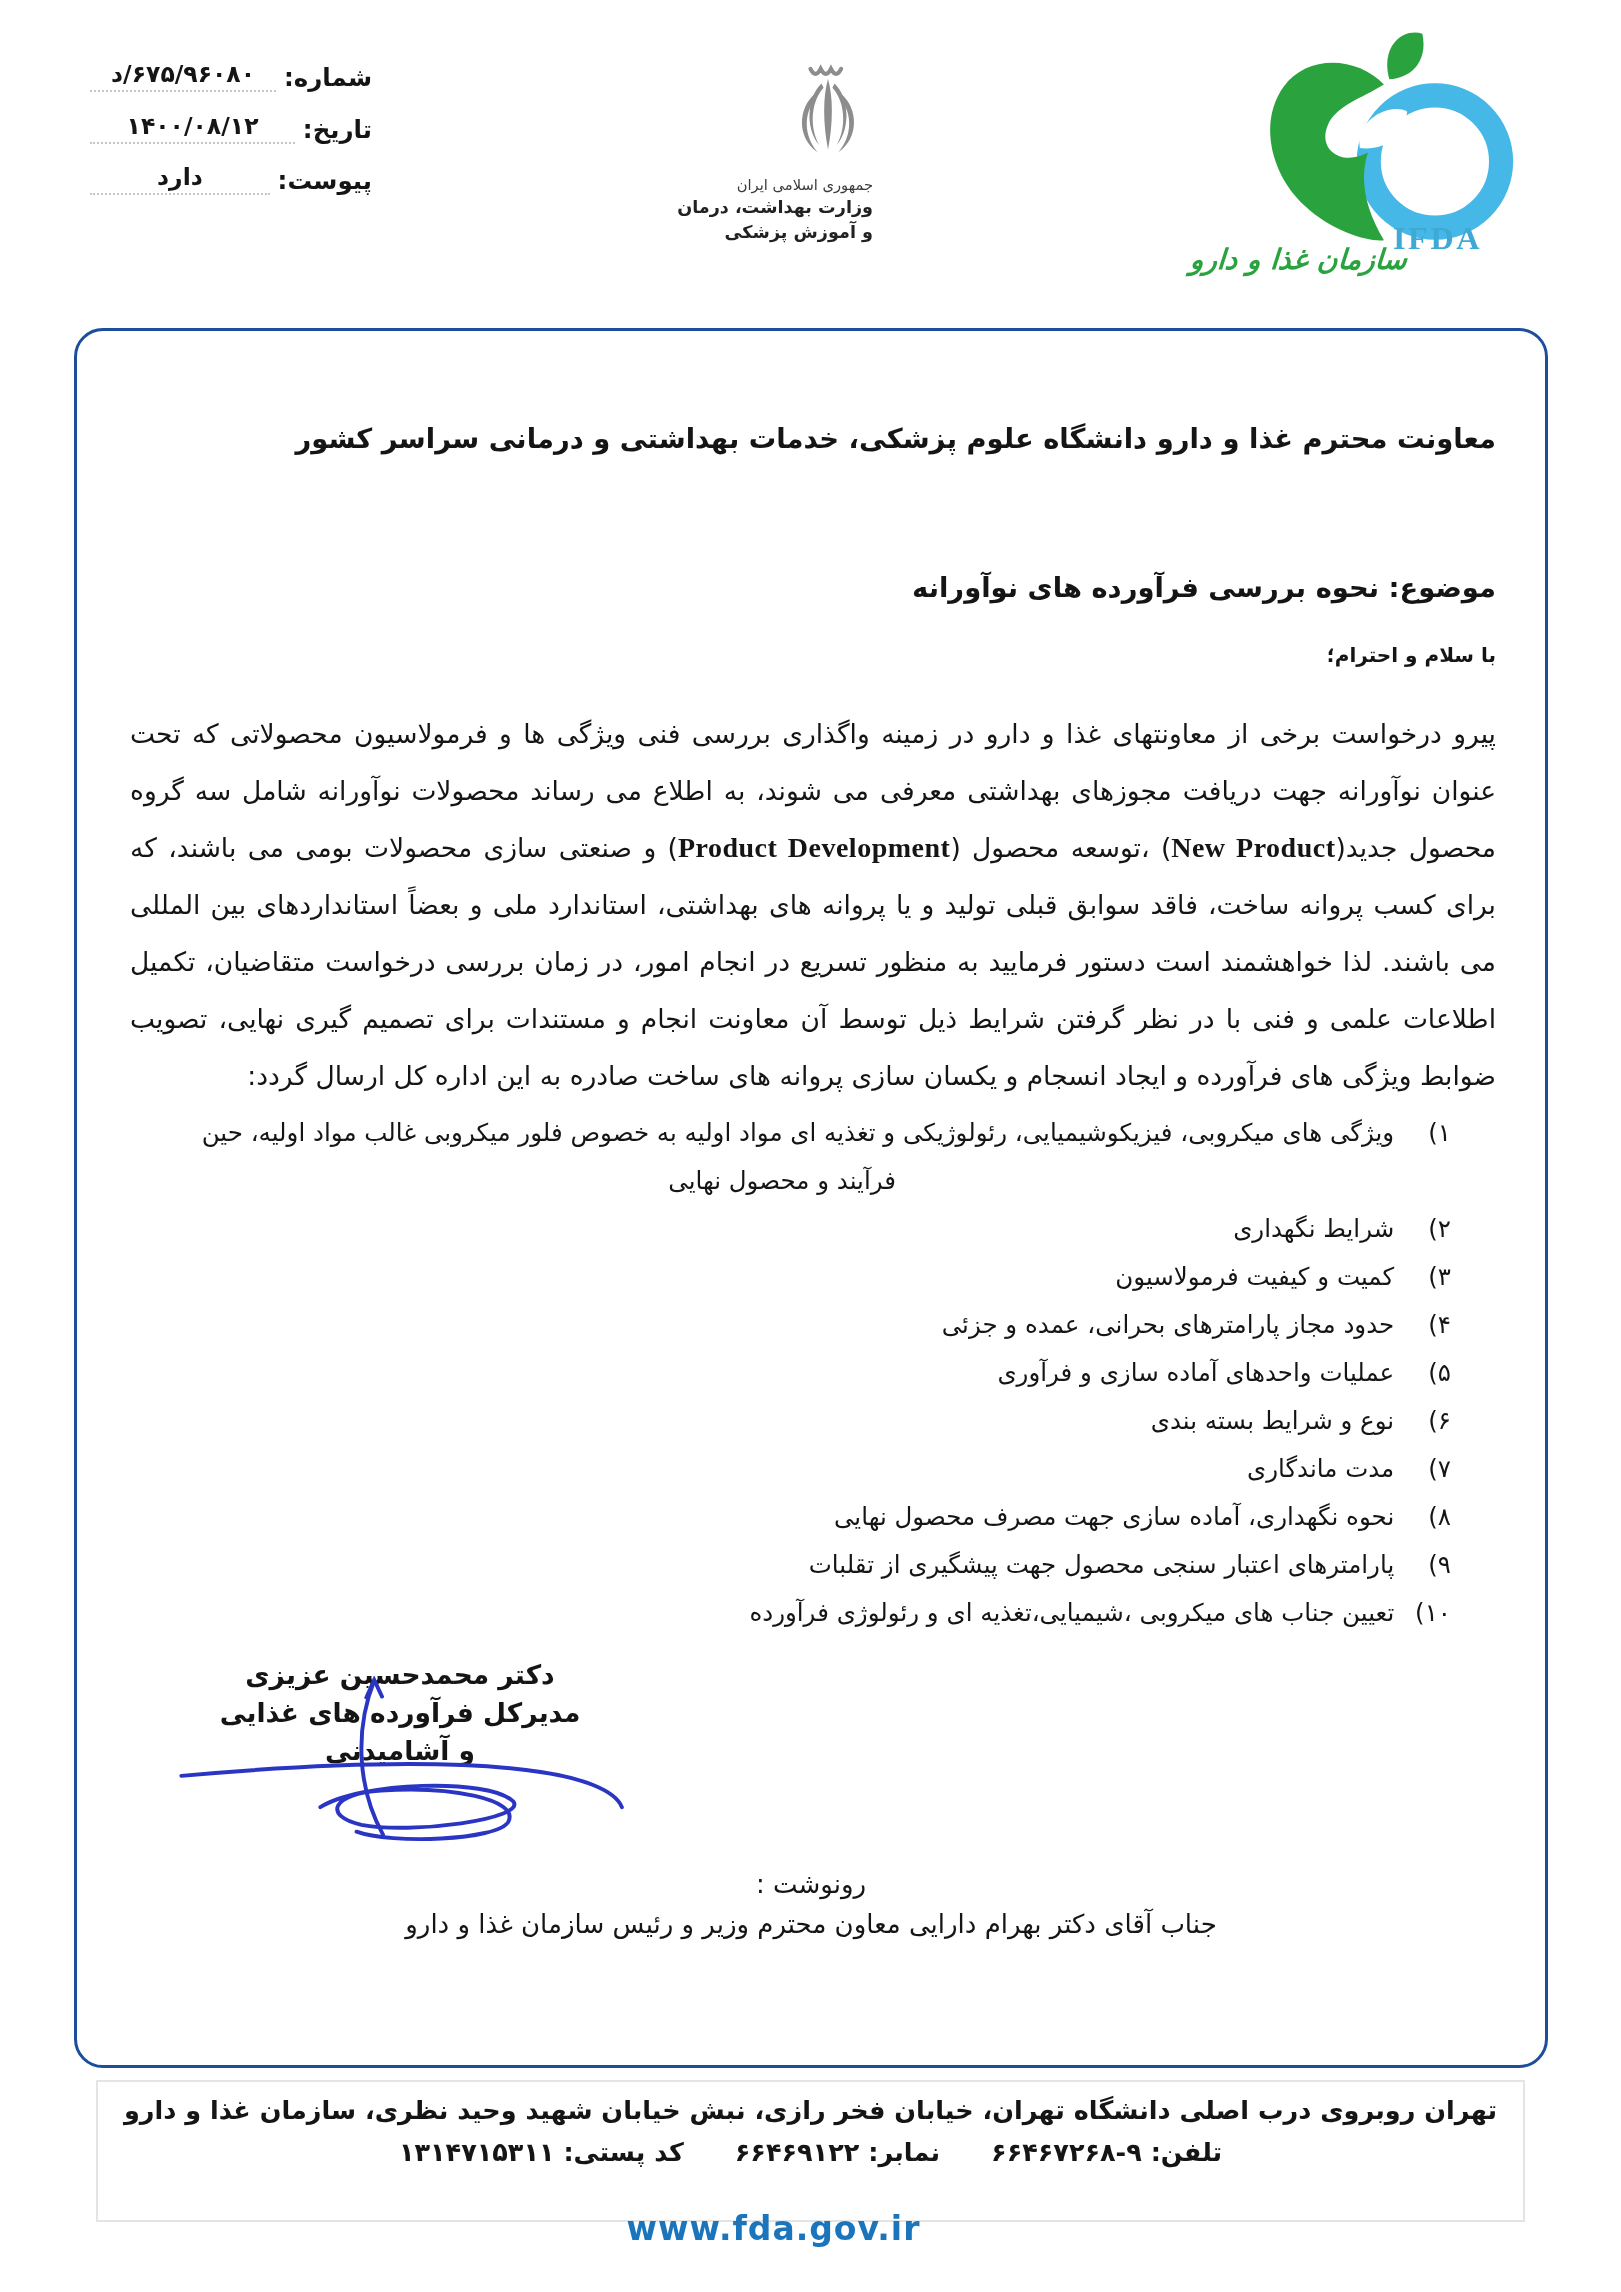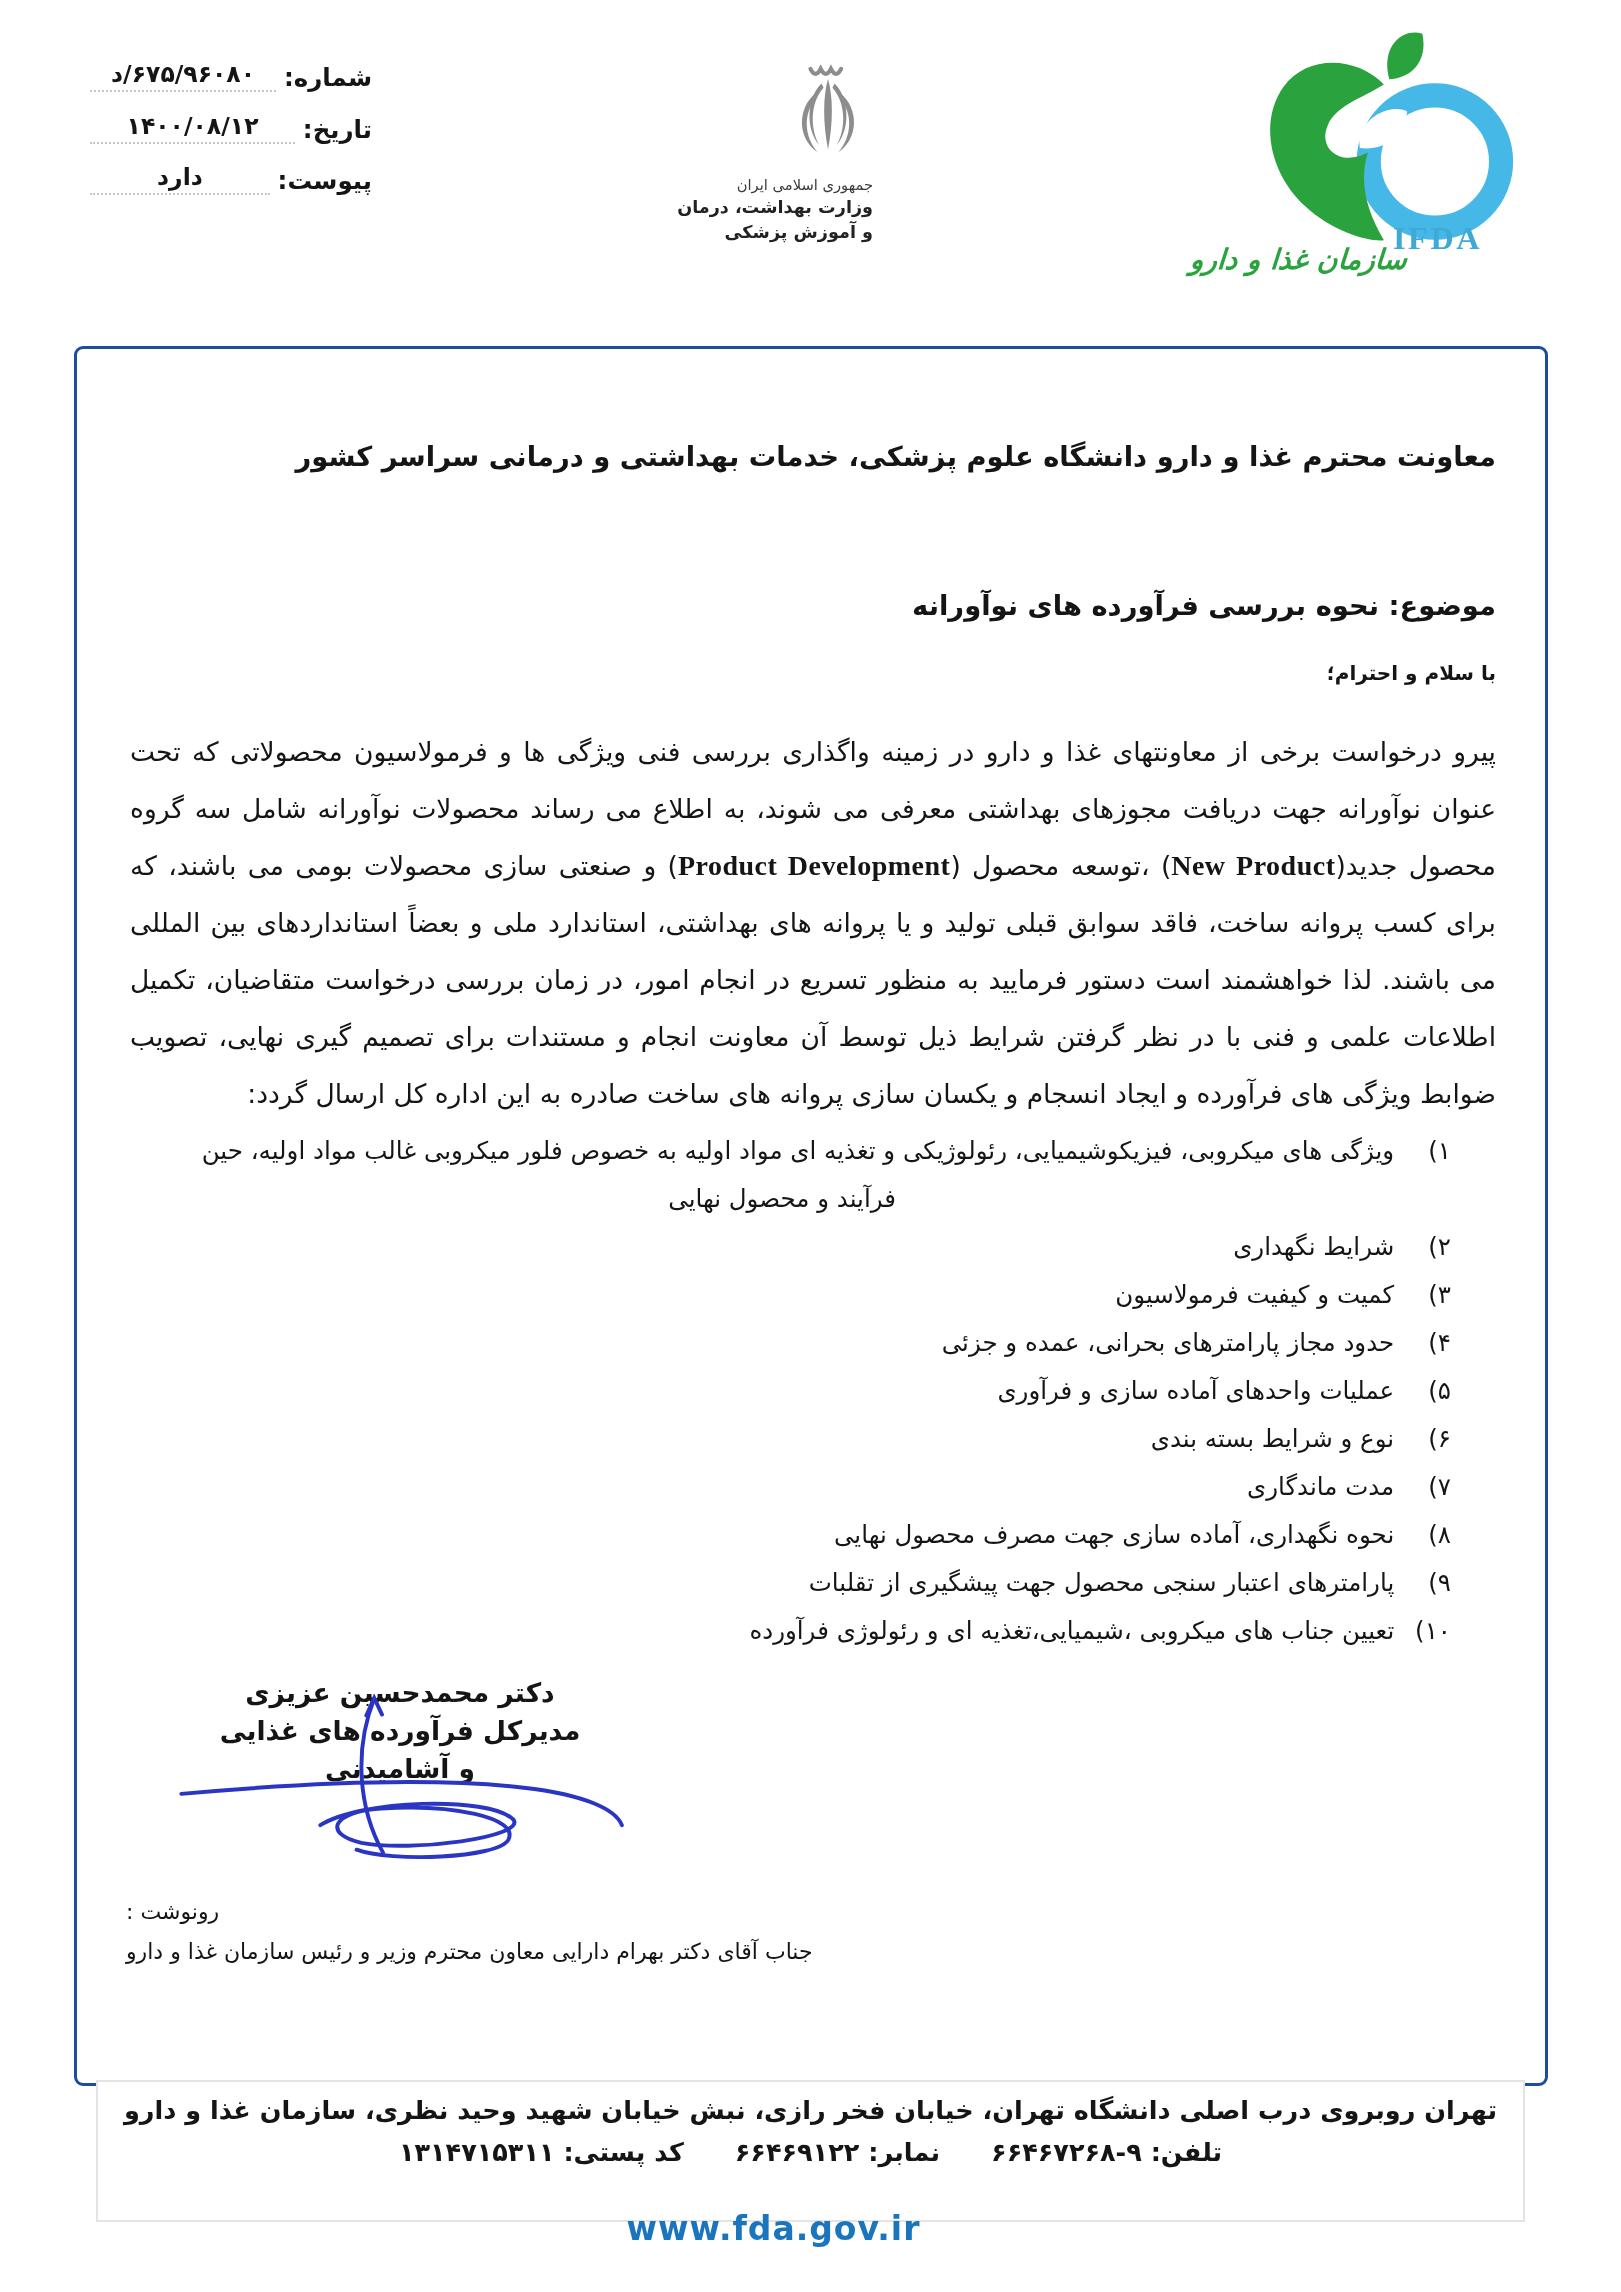--- a/index.html
+++ b/index.html
@@ -18,43 +18,43 @@
   .gov {position:absolute; left:653px; top:57px; width:220px; text-align:right;}
   .gov .country {font-size:14.7px; color:#3a3a3a; margin-top:4.9px;}
   .gov .ministry {font-weight:bold; font-size:17.6px; line-height:1.4; color:#222; margin-top:2px;}
 
   
   .ifda {position:absolute; left:1223px; top:29px;}
   .ifda-name {position:absolute; left:1176px; top:243px; width:245px; text-align:center;
               color:#2aa33f; font-weight:bold; font-style:italic; font-size:28px; transform:skewX(-4deg);}
 
   
-  .letterbox {position:absolute; left:74px; top:346px; width:1474px; height:1740px;
-              border:3.9px solid #1d4e9c; border-radius:9px; box-sizing:border-box; background:#fff;}
+  .letterbox {position:absolute; left:74px; top:328px; width:1474px; height:1740px;
+              border:3.9px solid #1d4e9c; border-radius:29px; box-sizing:border-box; background:#fff;}
   .lb-line {position:absolute; right:49px; left:49px; direction:rtl; text-align:right;
             font-weight:bold; font-size:27.4px; white-space:nowrap;}
   .rec1 {top:92px;}
   .rec2 {top:167px;}
   .subj {top:241px;}
   .salut {top:312px; font-size:20px;}
   .bodytext {position:absolute; top:374px; right:49px; left:53px; direction:rtl;
              text-align:justify; font-size:26.5px; line-height:57px;}
   .bodytext .en {font-family:"Liberation Serif",serif; font-weight:bold; font-size:28px; letter-spacing:0.5px;}
   .list {position:absolute; top:778px; right:94px; left:93px; direction:rtl; font-size:24.5px;}
   .item {display:flex; gap:11.8px; line-height:48px;}
   .item .num {min-width:45px;}
   .item .txt {flex:1;}
   .item .cont {text-align:center;}
 
   .sig {position:absolute; top:1325px; left:125px; width:396px; text-align:center;
         font-weight:bold; font-size:26.5px; line-height:38px; direction:rtl;}
   .sig-svg {position:absolute; top:1345px; left:96px; pointer-events:none;}
 
   .cc {position:absolute; top:1533px; right:49px; left:49px; direction:rtl;
-       text-align:left; font-size:22px; line-height:40px;margin-top:10px;}
+       text-align:center; font-size:26px; line-height:40px;}
 
   
   .footbox {position:absolute; left:96px; top:2080px; width:1429px; height:142px;
             border:2px solid #e4e4e4; box-sizing:border-box; text-align:center; direction:rtl; background:#fff;}
   .addr {margin-top:12.7px; font-weight:bold; font-size:25.5px;}
   .contact {margin-top:12.7px; font-weight:bold; font-size:25.5px; display:flex;
             justify-content:center; gap:51px; direction:rtl;}
   .contact .pair {white-space:nowrap;}
   .url {position:absolute; left:0; top:2209px; width:1621px; text-align:center;
         transform:translateX(-37px); color:#1b75bc; font-weight:bold; font-size:33px; letter-spacing:1px;}

